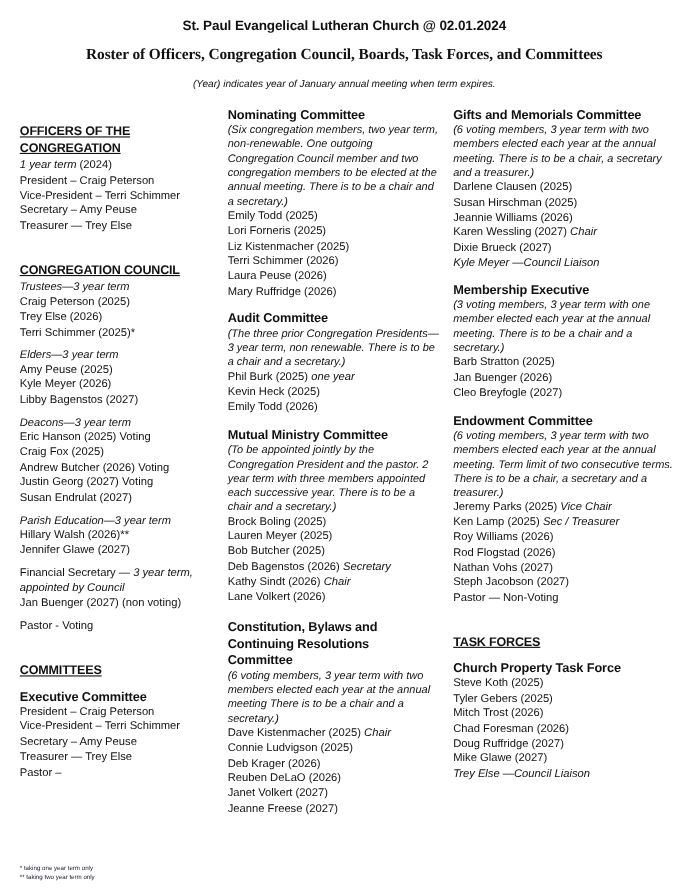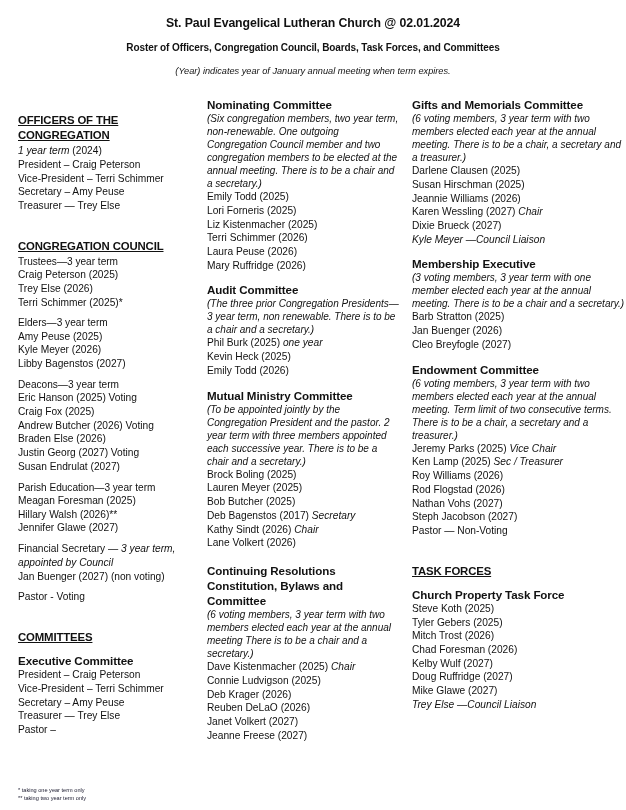--- a/index.html
+++ b/index.html
@@ -27,25 +27,26 @@
   .header { text-align: center; }
   .title-1 {
     font-size: 12.3px;
     font-weight: bold;
     letter-spacing: -0.1px;
     margin: 4px 0 0 0;
     line-height: 1.25;
     text-align: center;
   }
   .title-2 {
-    font-size: 10px;
+    font-size: 14px;
     font-weight: bold;
     letter-spacing: -0.1px;
     margin: 11px 0 0 0;
     line-height: 1.25;
+    font-family: Liberation Serif, serif;
   }
   .subtitle {
     font-size: 9.2px;
     font-style: italic;
     margin: 11px 0 0 0;
     line-height: 1.25;
   }
   
   .columns {
     position: absolute;
@@ -54,21 +55,21 @@
     right: 0;
     bottom: 0;
     display: flex;
     align-items: flex-start;
   }
   .col {
     box-sizing: border-box;
   }
   .col-1 { width: 200px; padding-left: 18px; padding-right: 4px; }
   .col-2 { width: 205px; padding-left: 7px; padding-right: 6px; }
-  .col-3 { width: 221px; padding-left: 7px; padding-right: 0; }
+  .col-3 { width: 221px; padding-left: 7px; padding-right: 13px; }
 
   .block { margin-bottom: 0; }
 
   
   h2.sec-underline {
     font-size: 11.4px;
     font-weight: bold;
     margin: 16px 0 1px 0;
     line-height: 1.32;
     text-decoration: underline;
@@ -77,20 +78,21 @@
   }
   h2.sec-plain {
     font-size: 11.6px;
     font-weight: bold;
     margin: 0 0 0 0;
     line-height: 1.30;
     letter-spacing: -0.1px;
   }
   .sub-italic {
     font-size: 10.1px;
+    font-style: italic;
     line-height: 1.33;
     margin: 0;
   }
   .note {
     font-size: 10px;
     font-style: italic;
     line-height: 1.30;
     margin: 0 0 0 0;
   }
   .entry {
@@ -158,28 +160,26 @@
         <div class="entry">Amy Peuse (2025)</div>
         <div class="entry">Kyle Meyer (2026)</div>
         <div class="entry">Libby Bagenstos (2027)</div>
 
         <div class="gap-sm"></div>
 
         <div class="sub-italic">Deacons—3 year term</div>
         <div class="entry">Eric Hanson (2025) Voting</div>
         <div class="entry">Craig Fox (2025)</div>
         <div class="entry">Andrew Butcher (2026) Voting</div>
-        <div class="entry">Braden Else (2026)</div>
         <div class="entry">Justin Georg (2027) Voting</div>
         <div class="entry">Susan Endrulat (2027)</div>
 
         <div class="gap-sm"></div>
 
         <div class="sub-italic">Parish Education—3 year term</div>
-        <div class="entry">Meagan Foresman (2025)</div>
         <div class="entry">Hillary Walsh (2026)**</div>
         <div class="entry">Jennifer Glawe (2027)</div>
 
         <div class="gap-sm"></div>
 
         <div class="entry"><span>Financial Secretary — </span><span class="role">3 year term,</span></div>
         <div class="entry italic-all">appointed by Council</div>
         <div class="entry">Jan Buenger (2027) (non voting)</div>
 
         <div class="gap-sm"></div>
@@ -226,30 +226,30 @@
       </div>
 
       <div class="gap-md"></div>
 
       <div class="block">
         <h2 class="sec-plain">Mutual Ministry Committee</h2>
         <div class="note">(To be appointed jointly by the Congregation President  and the pastor.  2 year term with three members appointed each successive year.  There is to be a chair and a secretary.)</div>
         <div class="entry"><span>Brock Boling (2025)</span><span class="role"></span></div>
         <div class="entry"><span>Lauren Meyer (2025)</span><span class="role"></span></div>
         <div class="entry"><span>Bob Butcher (2025)</span><span class="role"></span></div>
-        <div class="entry"><span>Deb Bagenstos (2017)  </span><span class="role">Secretary</span></div>
+        <div class="entry"><span>Deb Bagenstos (2026)  </span><span class="role">Secretary</span></div>
         <div class="entry"><span>Kathy Sindt (2026)  </span><span class="role">Chair</span></div>
         <div class="entry"><span>Lane Volkert (2026)</span><span class="role"></span></div>
       </div>
 
       <div class="gap-lg"></div>
 
       <div class="block">
+        <h2 class="sec-plain">Constitution, Bylaws and</h2>
         <h2 class="sec-plain">Continuing Resolutions</h2>
-        <h2 class="sec-plain">Constitution, Bylaws and</h2>
         <h2 class="sec-plain">Committee</h2>
         <div class="note">(6 voting members, 3 year term with two members elected each year at the annual meeting  There is to be a chair and a secretary.)</div>
         <div class="entry"><span>Dave Kistenmacher (2025)  </span><span class="role">Chair</span></div>
         <div class="entry"><span>Connie Ludvigson (2025)</span><span class="role"></span></div>
         <div class="entry"><span>Deb Krager (2026)</span><span class="role"></span></div>
         <div class="entry"><span>Reuben DeLaO (2026)</span><span class="role"></span></div>
         <div class="entry"><span>Janet Volkert (2027)</span><span class="role"></span></div>
         <div class="entry"><span>Jeanne Freese (2027)</span><span class="role"></span></div>
       </div>
 
@@ -295,21 +295,20 @@
       <div class="gap-md"></div>
 
       <div class="block">
         <h2 class="sec-underline">TASK FORCES</h2>
         <div class="gap-sm"></div>
         <h2 class="sec-plain">Church Property Task Force</h2>
         <div class="entry">Steve Koth (2025)</div>
         <div class="entry">Tyler Gebers (2025)</div>
         <div class="entry">Mitch Trost (2026)</div>
         <div class="entry">Chad Foresman (2026)</div>
-        <div class="entry">Kelby Wulf (2027)</div>
         <div class="entry">Doug Ruffridge (2027)</div>
         <div class="entry">Mike Glawe (2027)</div>
         <div class="entry italic-all">Trey Else —Council Liaison</div>
       </div>
 
     </div>
 
   </div>
 
   <div class="footnotes">

